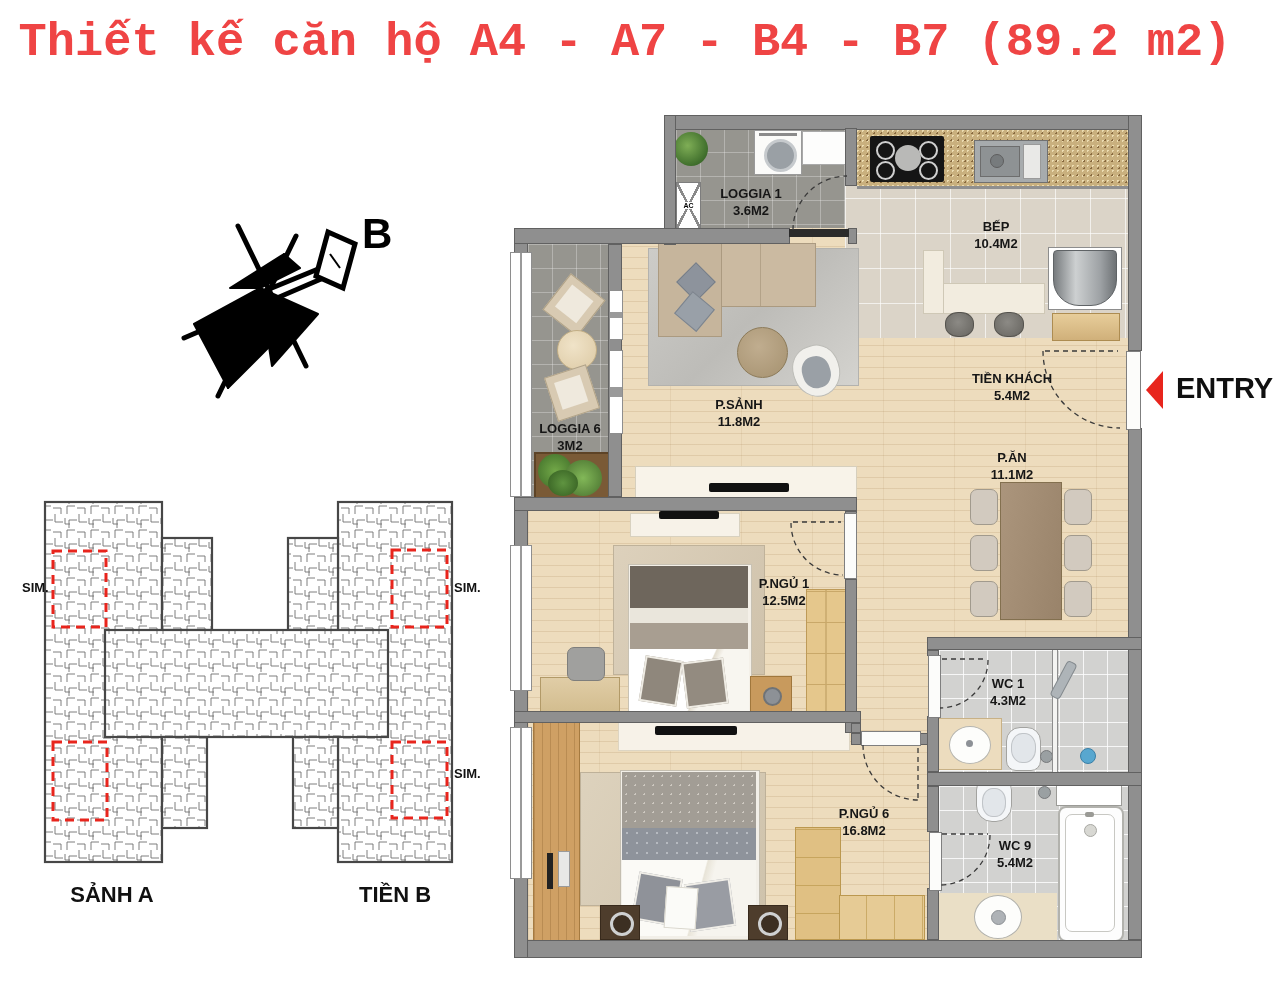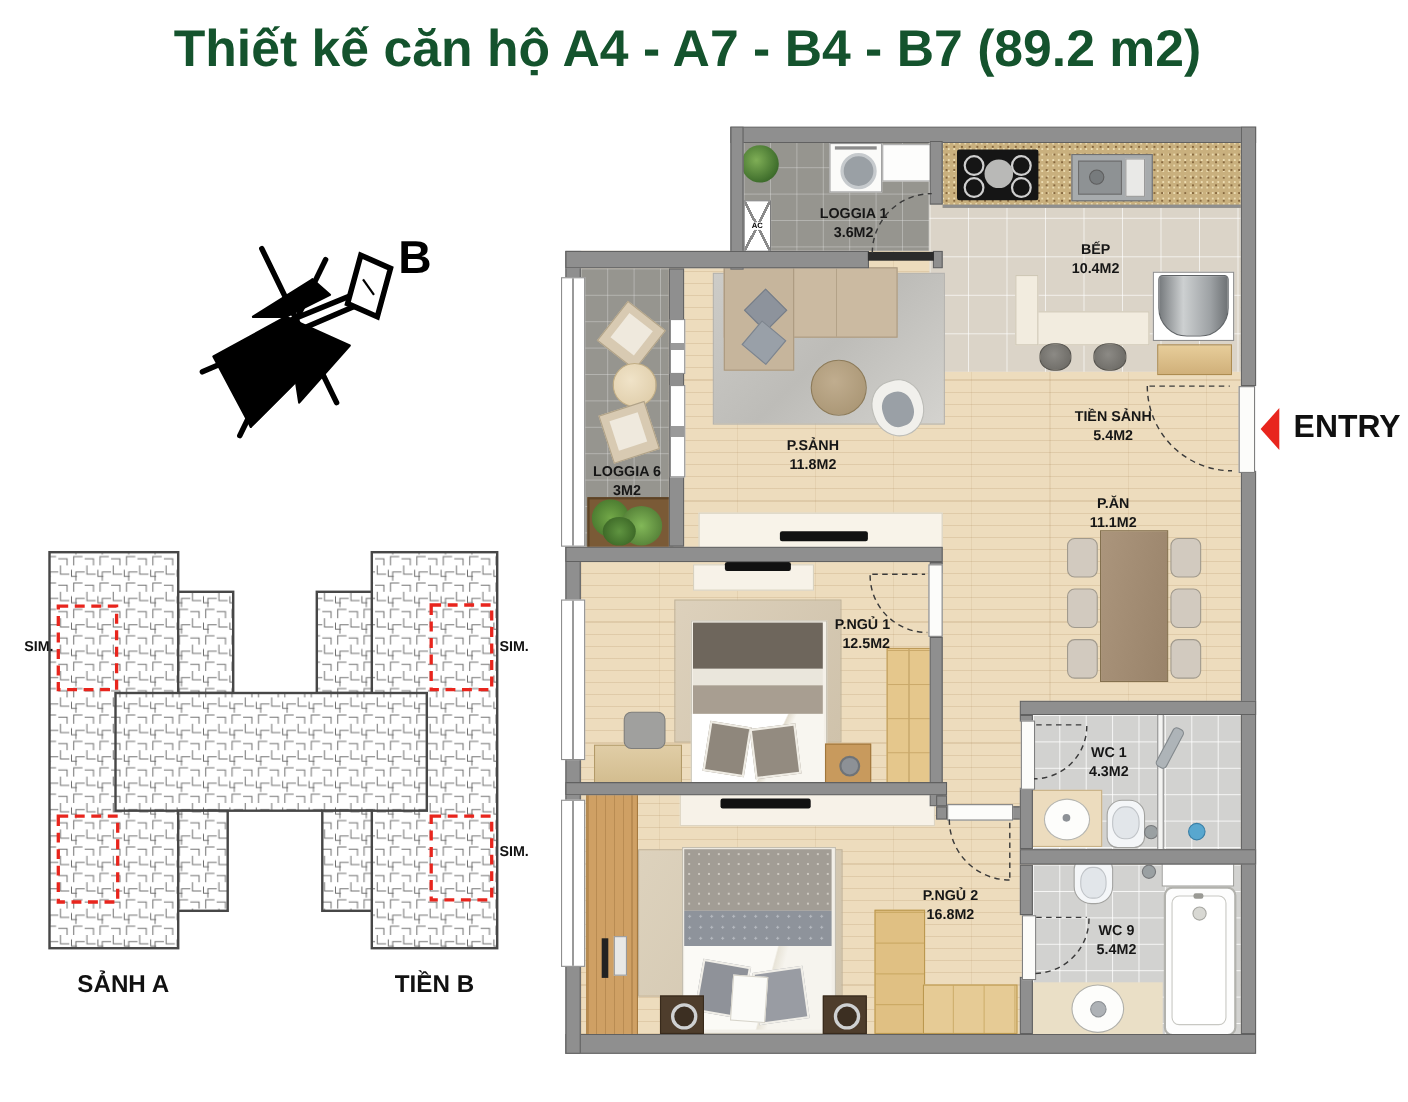--- a/index.html
+++ b/index.html
@@ -1,21 +1,21 @@
 <!DOCTYPE html>
 <html><head>
 <meta charset="utf-8">
 <style>
   html,body{margin:0;padding:0;background:#fff;}
   #canvas{position:relative;width:1280px;height:1002px;background:#ffffff;overflow:hidden;
           font-family:"Liberation Sans",sans-serif;}
   .abs{position:absolute;}
   
   .title{position:absolute;top:16px;left:0;width:1250px;text-align:center;
-         font-size:47px;font-weight:bold;color:#14532d;letter-spacing:0px;}
+         font-size:47px;font-weight:bold;color:#ef4444;letter-spacing:0px;font-family:Liberation Mono, monospace;}
   .rlabel{position:absolute;transform:translateX(-50%);text-align:center;
           font-size:13px;font-weight:bold;color:#161616;line-height:1.28;white-space:nowrap;z-index:40;}
   .rlabel span{display:block;}
   .simlabel{position:absolute;font-size:13px;font-weight:bold;color:#111;z-index:40;}
   .towerlabel{position:absolute;width:140px;text-align:center;font-size:22px;font-weight:bold;color:#111;z-index:40;}
   .entrytext{position:absolute;left:1176px;top:372px;font-size:29px;font-weight:bold;color:#101010;z-index:40;}
   
   .floor{position:absolute;z-index:1;}
   .wood{background-color:#eddcbd;
         background-image:repeating-linear-gradient(0deg,rgba(150,110,60,.16) 0 1px,transparent 1px 11px),
@@ -304,54 +304,54 @@
         <path d="M988,660 A48,48 0 0 1 940,708"></path>
       <path d="M942,834 L988,834"></path>
         <path d="M990,835 A50,50 0 0 1 940,885"></path>
     </g>
   </svg>
 
   <div class="abs" style="left:1146px;top:371px;width:0;height:0;z-index:40;
        border-top:19px solid transparent;border-bottom:19px solid transparent;border-right:17px solid #e8251d;"></div>
   <div class="entrytext">ENTRY</div>
 
-  <div class="rlabel" style="left:776px;top:186px;text-align:center;">
+  <div class="rlabel" style="left:751px;top:186px;text-align:center;">
       <span>LOGGIA 1</span>
       <span>3.6M2</span>
     </div>
   <div class="rlabel" style="left:996px;top:219px;">
       <span>BẾP</span>
       <span>10.4M2</span>
     </div>
   <div class="rlabel" style="left:1012px;top:371px;">
-      <span>TIỀN SẢNH</span>
+      <span>TIỀN KHÁCH</span>
       <span>5.4M2</span>
     </div>
   <div class="rlabel" style="left:739px;top:397px;">
       <span>P.SẢNH</span>
       <span>11.8M2</span>
     </div>
   <div class="rlabel" style="left:570px;top:421px;">
       <span>LOGGIA 6</span>
       <span>3M2</span>
     </div>
   <div class="rlabel" style="left:1012px;top:450px;">
       <span>P.ĂN</span>
       <span>11.1M2</span>
     </div>
-  <div class="rlabel" style="left:784px;top:560px;text-align:right;">
+  <div class="rlabel" style="left:784px;top:576px;">
       <span>P.NGỦ 1</span>
       <span>12.5M2</span>
     </div>
   <div class="rlabel" style="left:1008px;top:676px;">
       <span>WC 1</span>
       <span>4.3M2</span>
     </div>
   <div class="rlabel" style="left:864px;top:806px;">
-      <span>P.NGỦ 2</span>
+      <span>P.NGỦ 6</span>
       <span>16.8M2</span>
     </div>
   <div class="rlabel" style="left:1015px;top:838px;">
       <span>WC 9</span>
       <span>5.4M2</span>
     </div>
 
 </div>
 
 </body></html>

